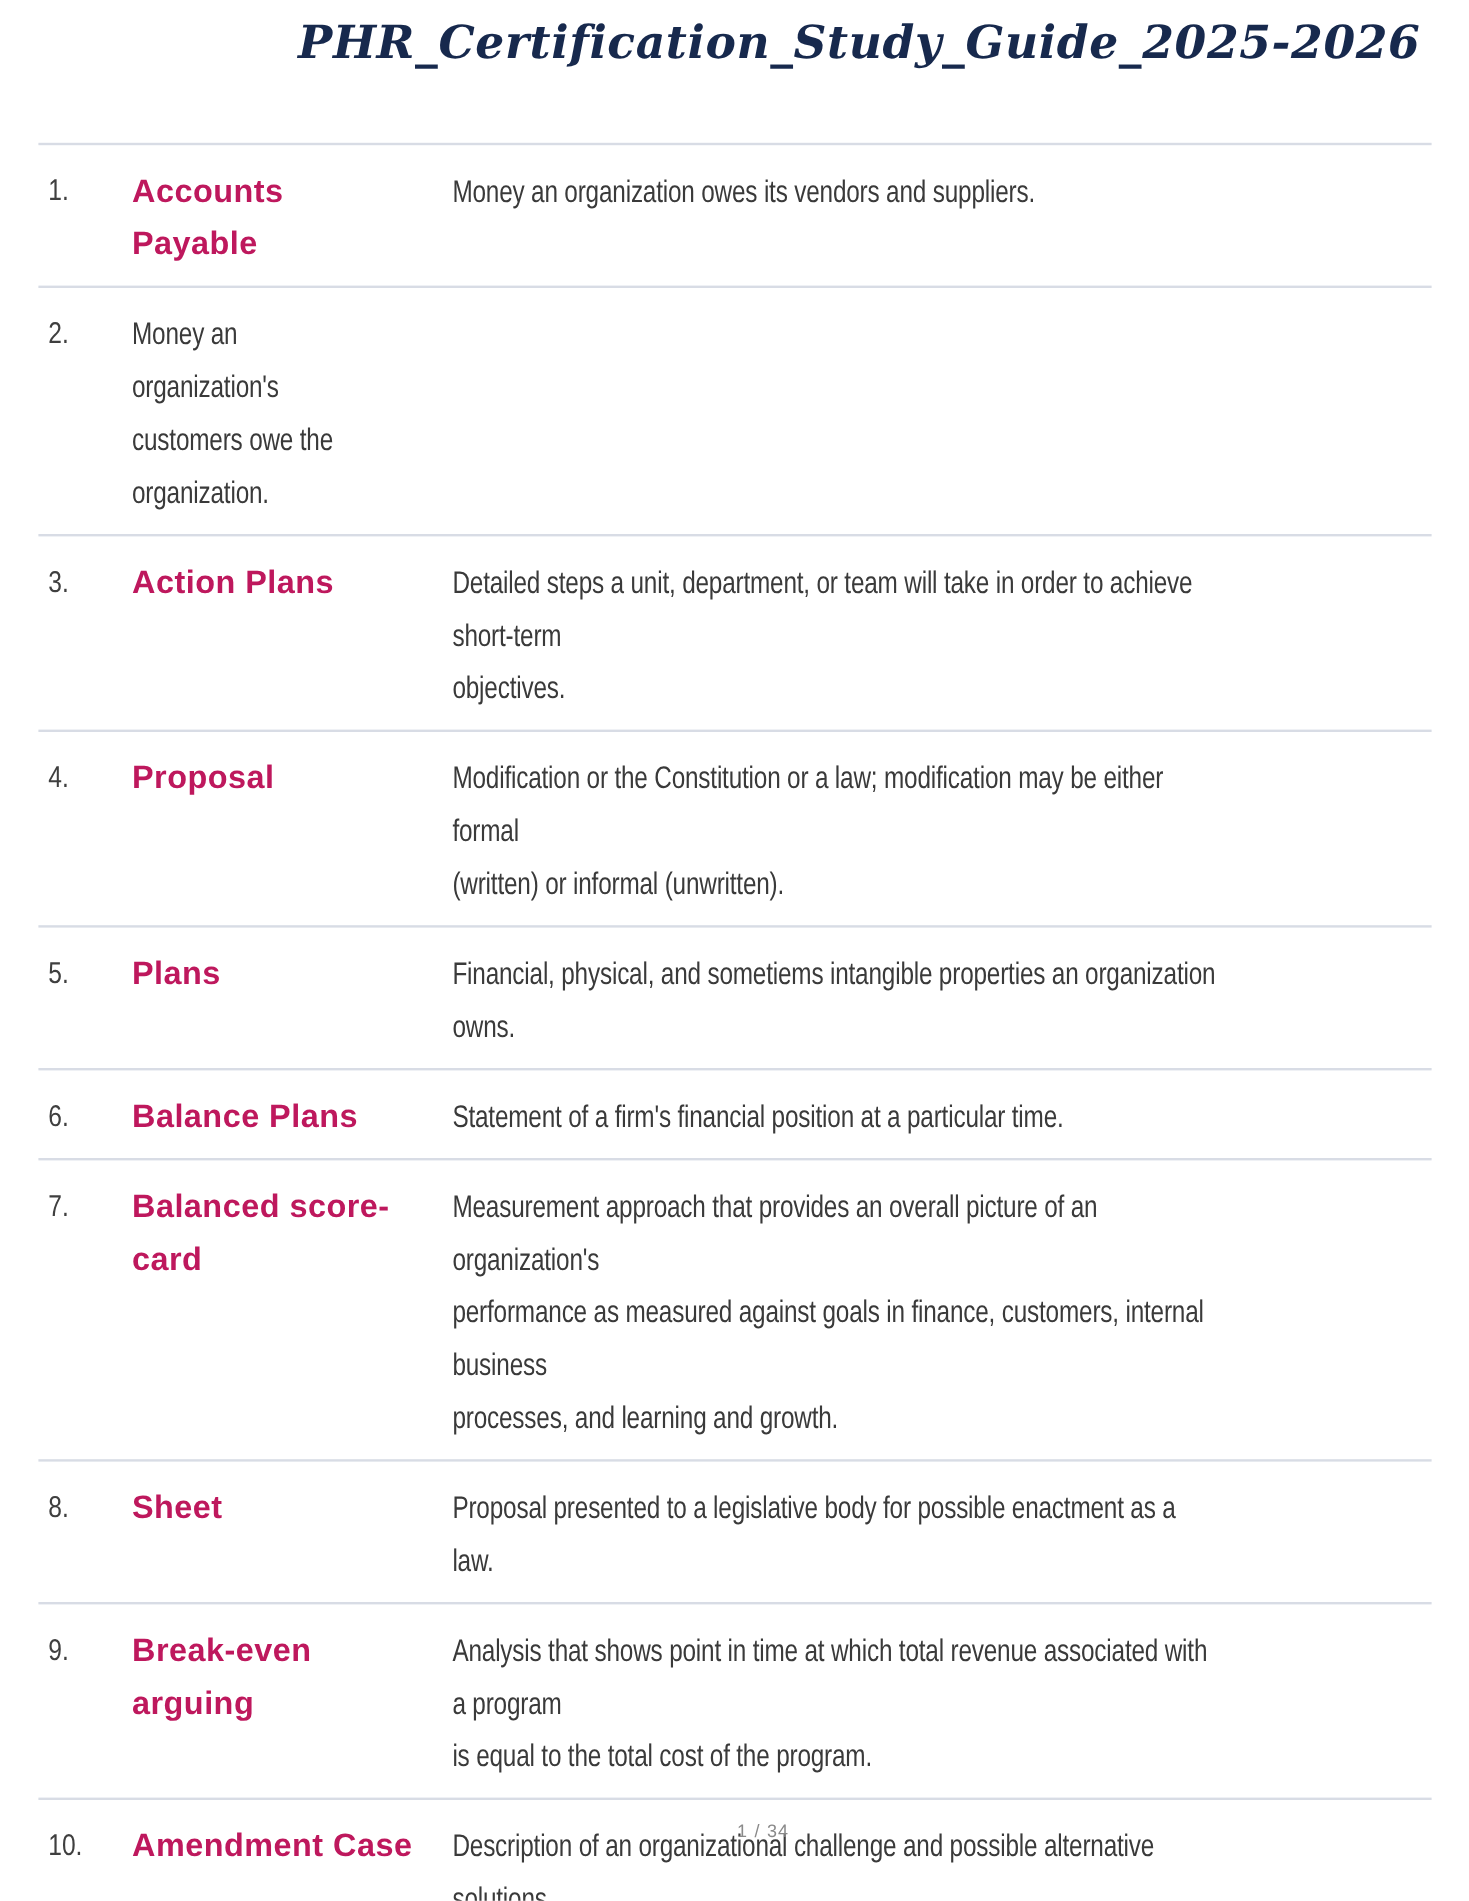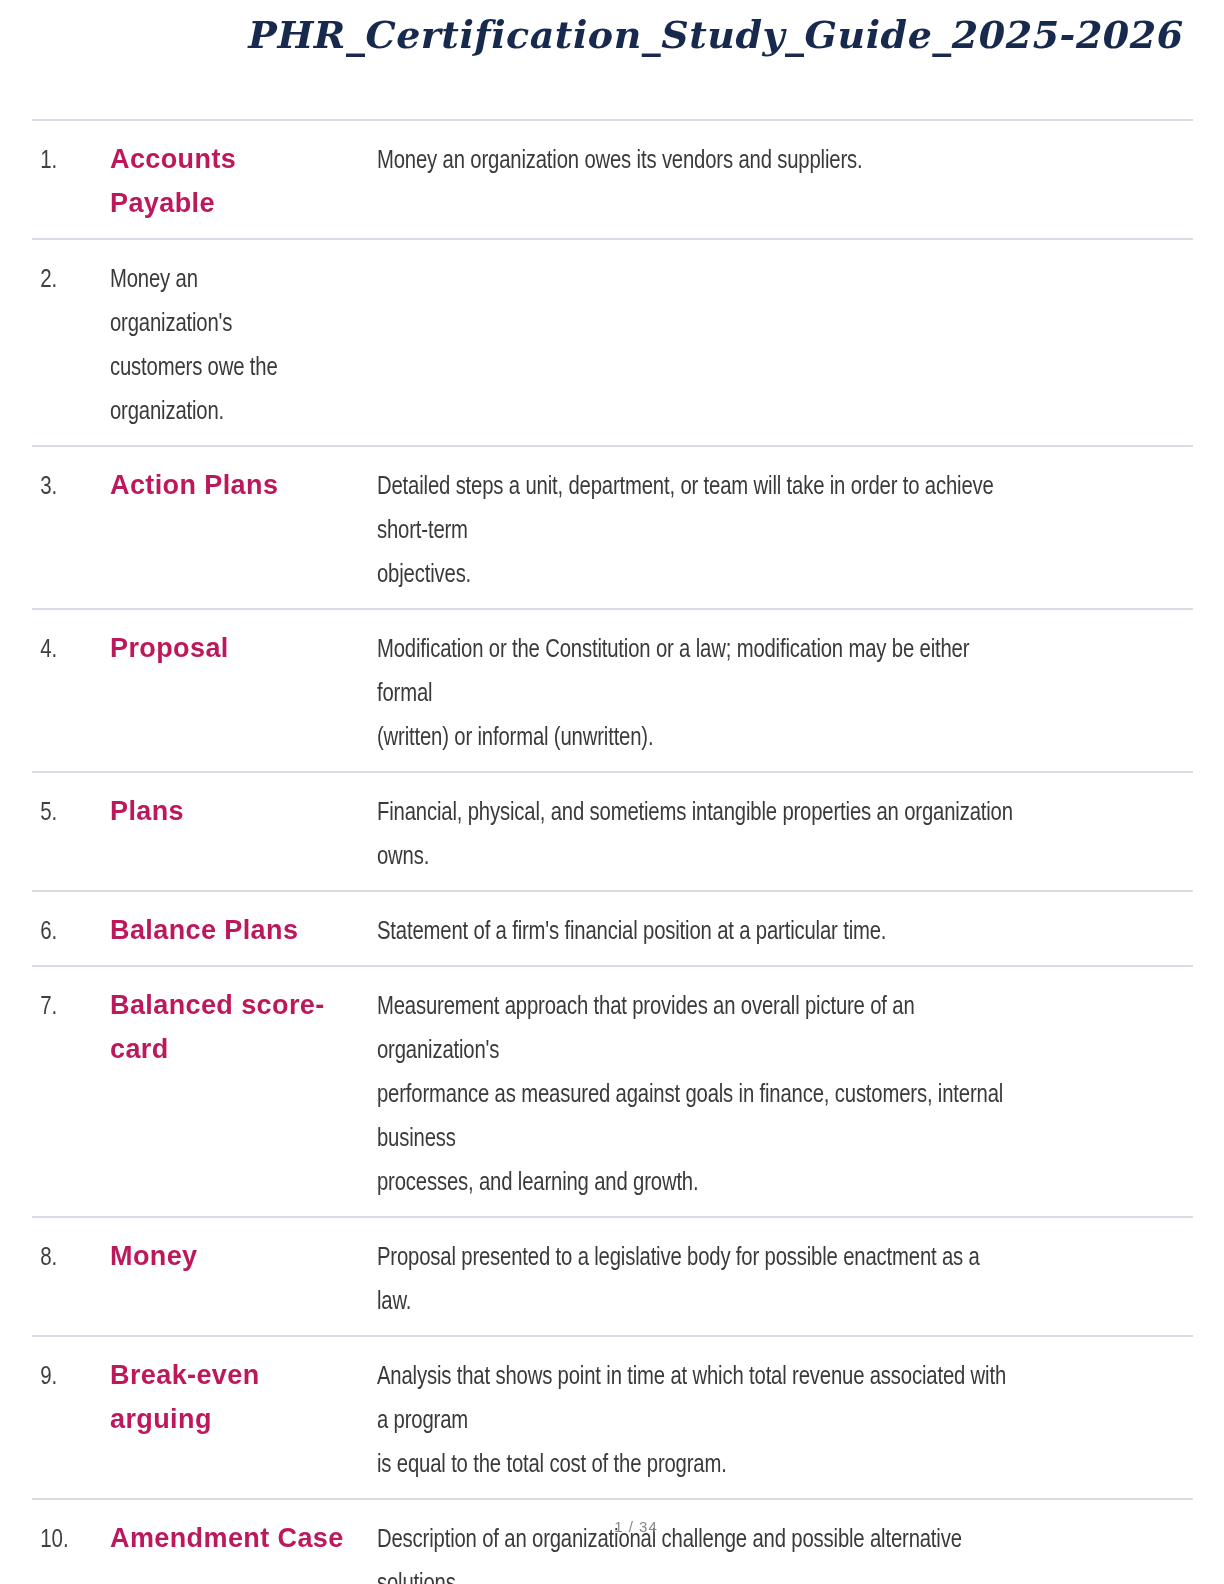--- a/index.html
+++ b/index.html
@@ -120,21 +120,21 @@
     <div class="g-num">7.</div>
     <div class="g-term">Balanced score-
 card</div>
     <div class="g-def">Measurement approach that provides an overall picture of an organization's
 performance as measured against goals in finance, customers, internal business
 processes, and learning and growth.</div>
   </div>
 
   <div class="g-row">
     <div class="g-num">8.</div>
-    <div class="g-term">Money</div>
+    <div class="g-term">Sheet</div>
     <div class="g-def">Proposal presented to a legislative body for possible enactment as a law.</div>
   </div>
 
   <div class="g-row">
     <div class="g-num">9.</div>
     <div class="g-term">Break-even
 arguing</div>
     <div class="g-def">Analysis that shows point in time at which total revenue associated with a program
 is equal to the total cost of the program.</div>
   </div>

